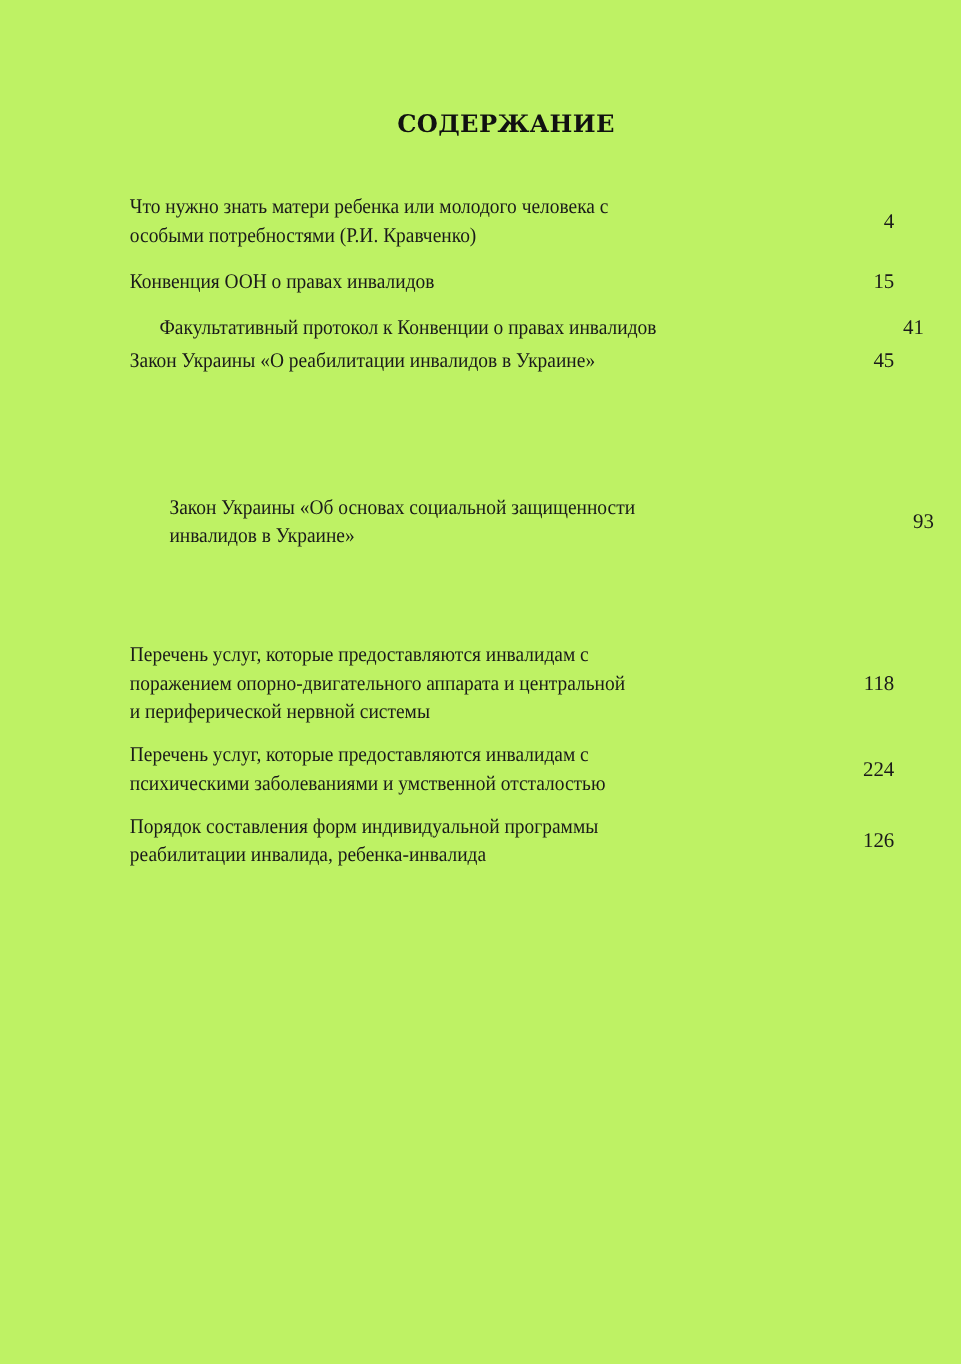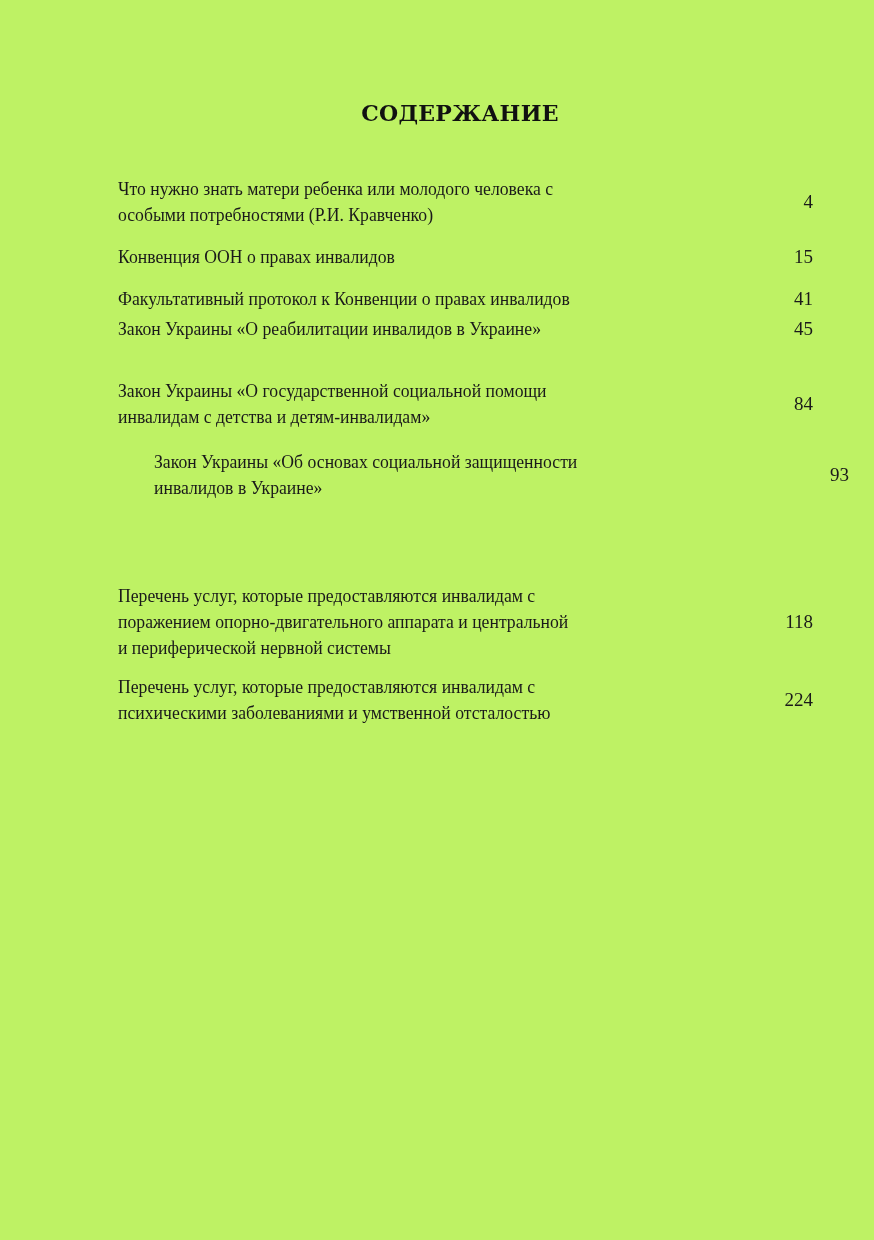--- a/index.html
+++ b/index.html
@@ -68,35 +68,30 @@
     <div class="toc-text">Что нужно знать матери ребенка или молодого человека с
 особыми потребностями (Р.И. Кравченко)</div>
     <div class="toc-page">4</div>
   </div>
 
   <div class="toc-entry" style="top:244px;align-items:center;">
     <div class="toc-text">Конвенция ООН о правах инвалидов</div>
     <div class="toc-page">15</div>
   </div>
 
-  <div class="toc-entry" style="top:286px;">
+  <div class="toc-entry" style="top:286px;margin-left:27px;">
     <div class="toc-text">Факультативный протокол к Конвенции о правах инвалидов</div>
     <div class="toc-page">41</div>
   </div>
 
   <div class="toc-entry" style="top:316px;">
     <div class="toc-text">Закон Украины «О реабилитации инвалидов в Украине»</div>
     <div class="toc-page">45</div>
   </div>
 
-  <div class="toc-entry" style="top:378px;">
-    <div class="toc-text">Закон Украины «О государственной социальной помощи
-инвалидам с детства и детям-инвалидам»</div>
-    <div class="toc-page">84</div>
-  </div>
 
   <div class="toc-entry" style="top:449px;margin-left:36px;">
     <div class="toc-text">Закон Украины «Об основах социальной защищенности
 инвалидов в Украине»</div>
     <div class="toc-page">93</div>
   </div>
 
 
   <div class="toc-entry" style="top:583px;">
     <div class="toc-text">Перечень услуг, которые предоставляются инвалидам с
@@ -104,13 +99,18 @@
 и периферической нервной системы</div>
     <div class="toc-page">118</div>
   </div>
 
   <div class="toc-entry" style="top:674px;">
     <div class="toc-text">Перечень услуг, которые предоставляются инвалидам с
 психическими заболеваниями и умственной отсталостью</div>
     <div class="toc-page">224</div>
   </div>
 
+  <div class="toc-entry" style="top:739px;">
+    <div class="toc-text">Порядок составления форм индивидуальной программы
+реабилитации инвалида, ребенка-инвалида</div>
+    <div class="toc-page">126</div>
+  </div>
 </div>
 
 </body></html>

